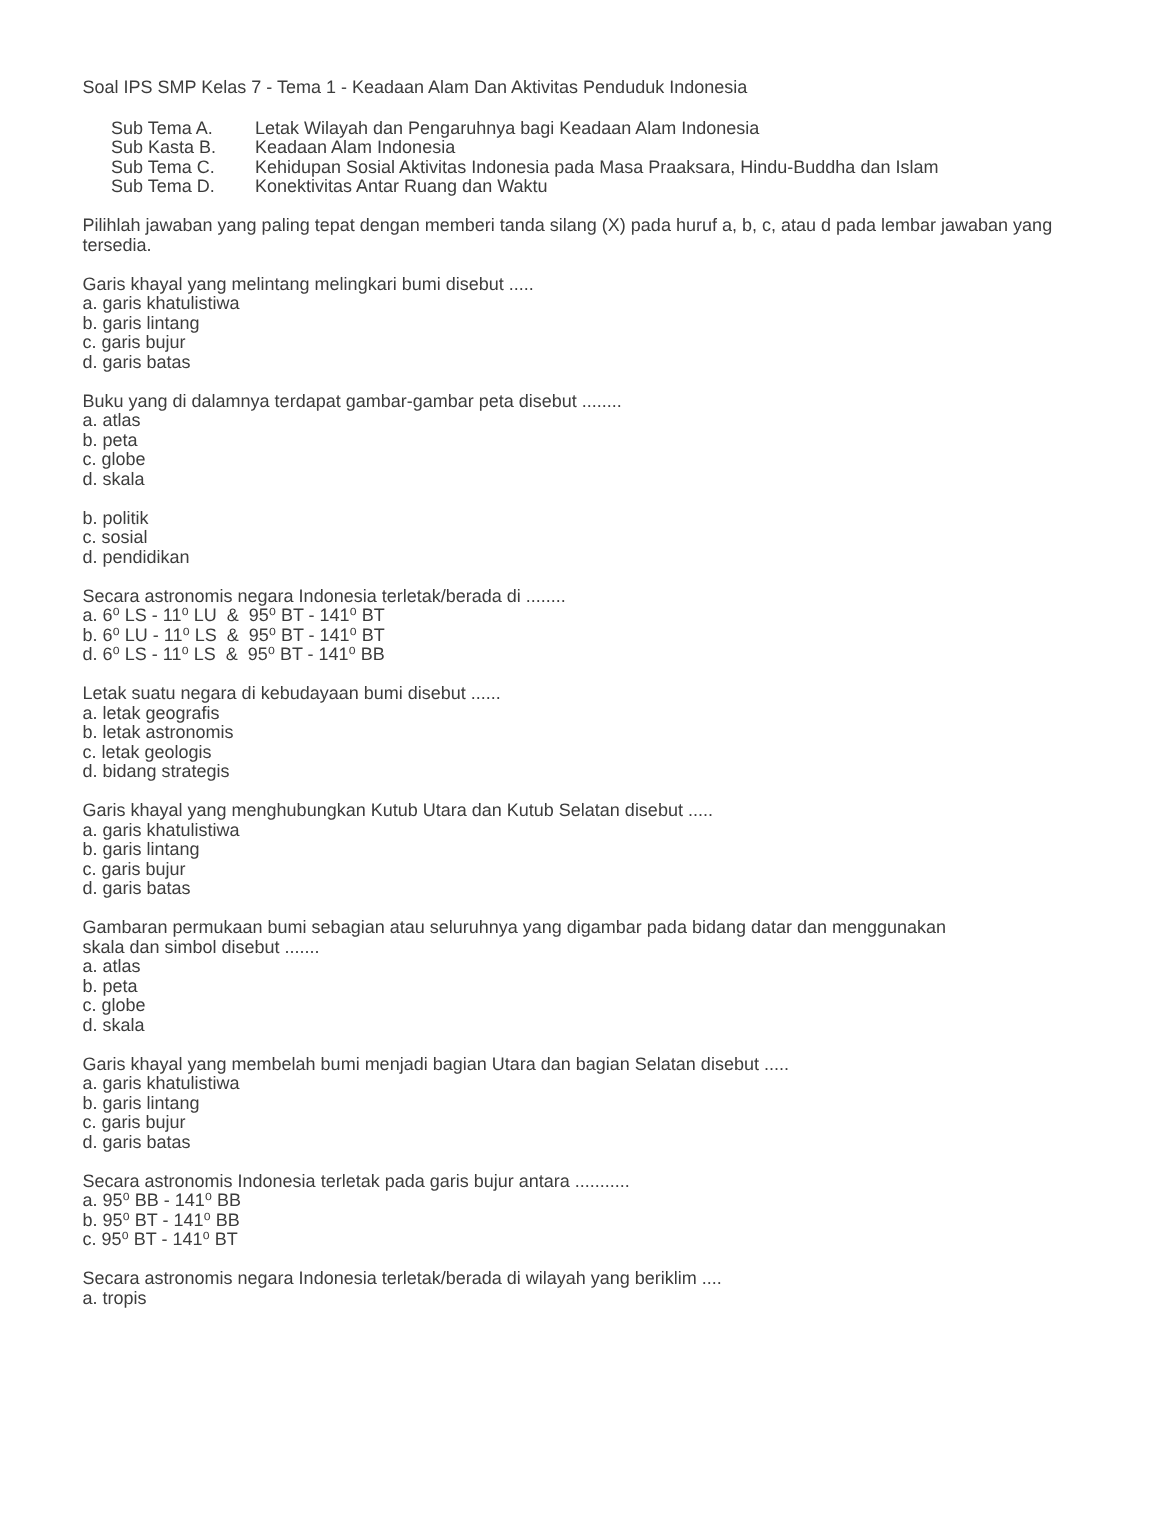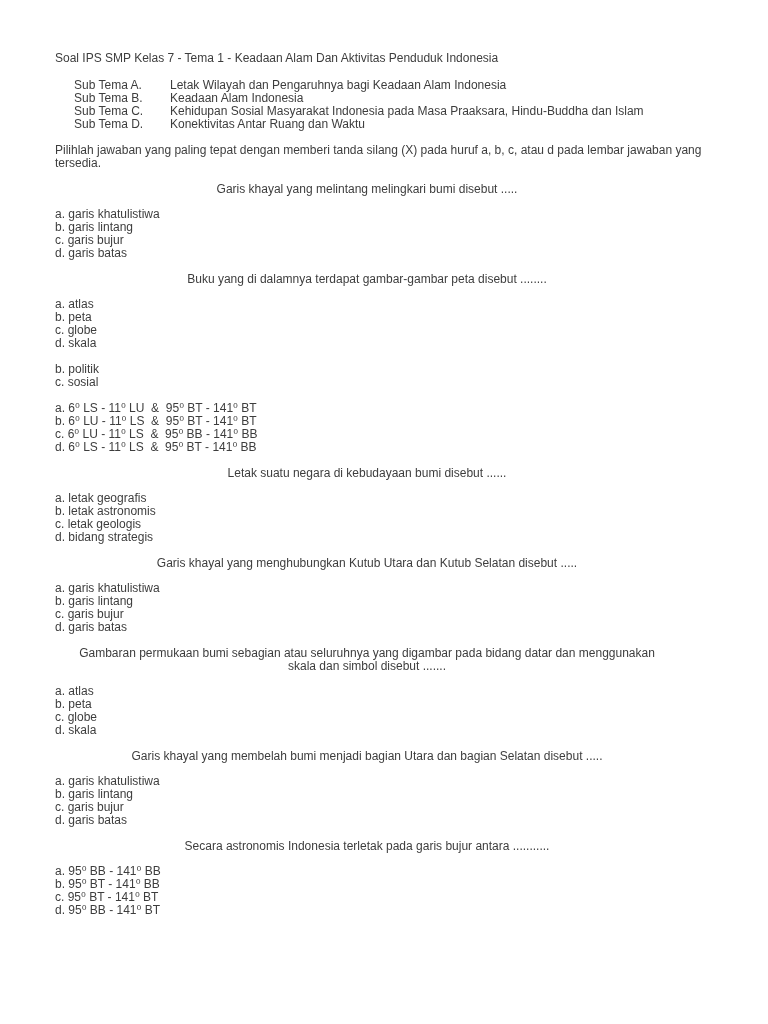--- a/index.html
+++ b/index.html
@@ -23,45 +23,44 @@
   .block { margin: 0 0 13px 0; }
   .doc-title { margin-bottom: 14px; }
   .subtheme-row { white-space: nowrap; margin-left: 19px; }
   .subtheme-label {
     display: inline-block;
     width: 96px;
     vertical-align: top;
   }
   .instruction { max-width: 658px; }
   .question-text {
-    margin: 12px;
+    margin: 0;
     max-width: 600px;
-    text-align: center;
   }
   .option-line {
     white-space: pre-wrap;
   }
   p { margin: 0; }
 </style>
 </head>
 <body>
 
 <div class="page">
 
   <div class="block doc-title">Soal IPS SMP Kelas 7 - Tema 1 - Keadaan Alam Dan Aktivitas Penduduk Indonesia</div>
 
   <div class="block">
     <div class="subtheme-row">
       <span class="subtheme-label">Sub Tema A.</span><span>Letak Wilayah dan Pengaruhnya bagi Keadaan Alam Indonesia</span>
     </div>
     <div class="subtheme-row">
-      <span class="subtheme-label">Sub Tema B.</span><span>Keadaan Alam Indonesia</span>
+      <span class="subtheme-label">Sub Kasta B.</span><span>Keadaan Alam Indonesia</span>
     </div>
     <div class="subtheme-row">
-      <span class="subtheme-label">Sub Tema C.</span><span>Kehidupan Sosial Masyarakat Indonesia pada Masa Praaksara, Hindu-Buddha dan Islam</span>
+      <span class="subtheme-label">Sub Tema C.</span><span>Kehidupan Sosial Aktivitas Indonesia pada Masa Praaksara, Hindu-Buddha dan Islam</span>
     </div>
     <div class="subtheme-row">
       <span class="subtheme-label">Sub Tema D.</span><span>Konektivitas Antar Ruang dan Waktu</span>
     </div>
   </div>
 
   <p class="block instruction">Pilihlah jawaban yang paling tepat dengan memberi tanda silang (X) pada huruf a, b, c, atau d pada lembar jawaban yang tersedia.</p>
 
   <div class="block">
     <p class="question-text">Garis khayal yang melintang melingkari bumi disebut .....</p>
@@ -75,26 +74,27 @@
     <p class="question-text">Buku yang di dalamnya terdapat gambar-gambar peta disebut ........</p>
     <div class="option-line">a. atlas</div>
     <div class="option-line">b. peta</div>
     <div class="option-line">c. globe</div>
     <div class="option-line">d. skala</div>
   </div>
 
   <div class="block">
     <div class="option-line">b. politik</div>
     <div class="option-line">c. sosial</div>
+    <div class="option-line">d. pendidikan</div>
   </div>
 
   <div class="block">
+    <p class="question-text">Secara astronomis negara Indonesia terletak/berada di ........</p>
     <div class="option-line">a. 6⁰ LS - 11⁰ LU  &amp;  95⁰ BT - 141⁰ BT</div>
     <div class="option-line">b. 6⁰ LU - 11⁰ LS  &amp;  95⁰ BT - 141⁰ BT</div>
-    <div class="option-line">c. 6⁰ LU - 11⁰ LS  &amp;  95⁰ BB - 141⁰ BB</div>
     <div class="option-line">d. 6⁰ LS - 11⁰ LS  &amp;  95⁰ BT - 141⁰ BB</div>
   </div>
 
   <div class="block">
     <p class="question-text">Letak suatu negara di kebudayaan bumi disebut ......</p>
     <div class="option-line">a. letak geografis</div>
     <div class="option-line">b. letak astronomis</div>
     <div class="option-line">c. letak geologis</div>
     <div class="option-line">d. bidang strategis</div>
   </div>
@@ -121,17 +121,20 @@
     <div class="option-line">b. garis lintang</div>
     <div class="option-line">c. garis bujur</div>
     <div class="option-line">d. garis batas</div>
   </div>
 
   <div class="block">
     <p class="question-text">Secara astronomis Indonesia terletak pada garis bujur antara ...........</p>
     <div class="option-line">a. 95⁰ BB - 141⁰ BB</div>
     <div class="option-line">b. 95⁰ BT - 141⁰ BB</div>
     <div class="option-line">c. 95⁰ BT - 141⁰ BT</div>
-    <div class="option-line">d. 95⁰ BB - 141⁰ BT</div>
   </div>
 
+  <div class="block">
+    <p class="question-text">Secara astronomis negara Indonesia terletak/berada di wilayah yang beriklim ....</p>
+    <div class="option-line">a. tropis</div>
+  </div>
 
 </div>
 
 </body></html>

